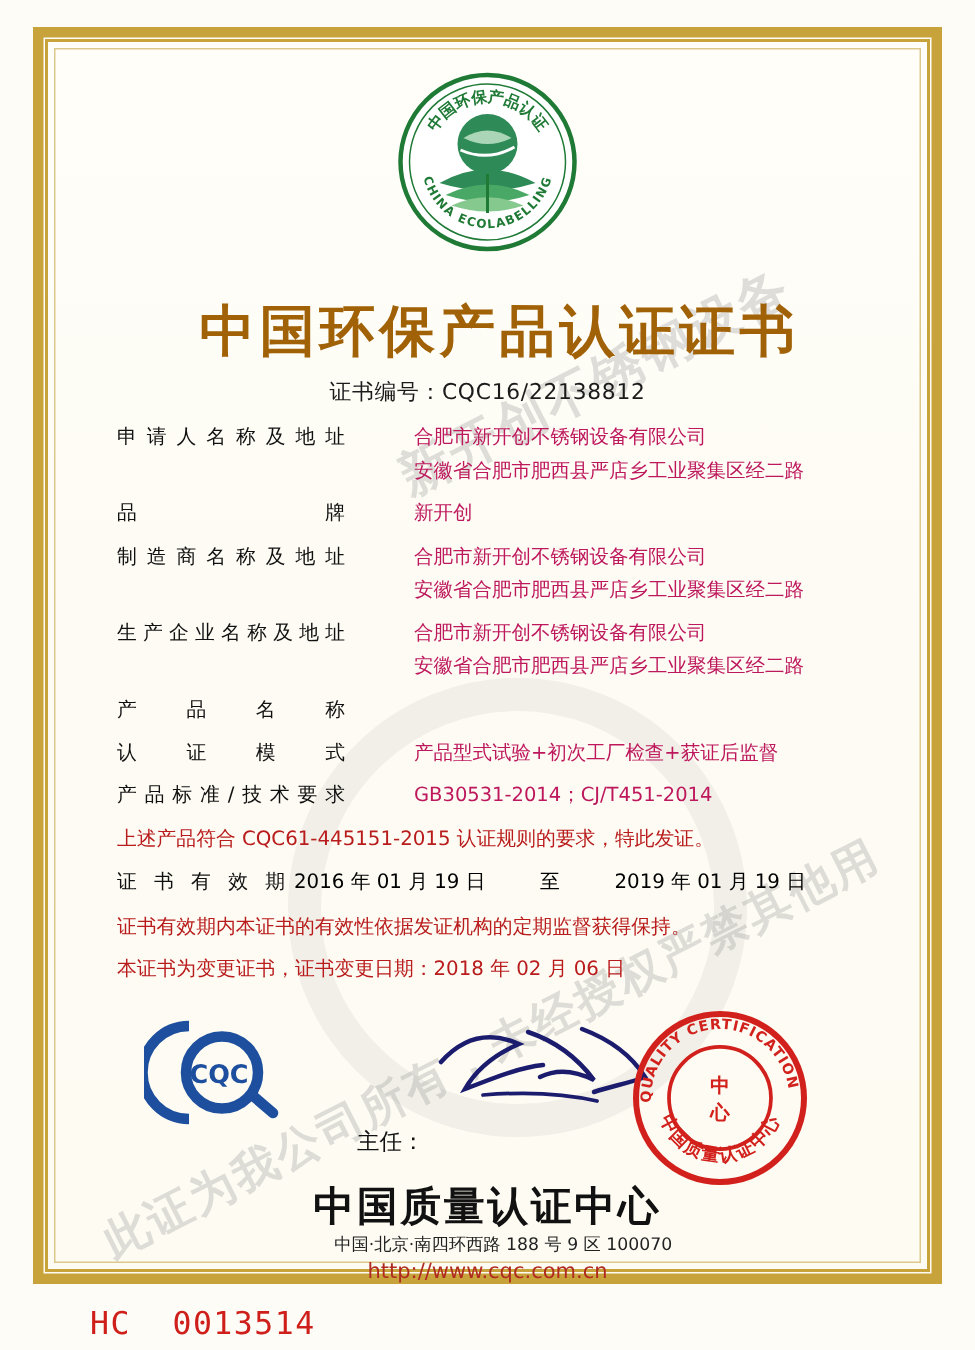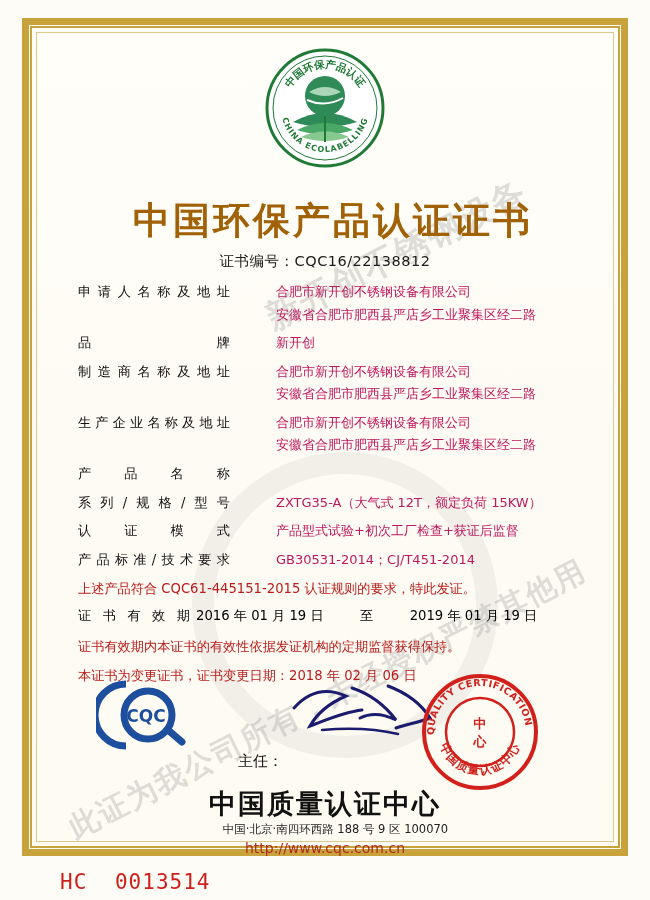--- a/index.html
+++ b/index.html
@@ -313,24 +313,20 @@
       <div class="val">
         <span>合肥市新开创不锈钢设备有限公司</span>
         <span class="sub">安徽省合肥市肥西县严店乡工业聚集区经二路</span>
       </div>
     </div>
 
     <div class="row">
       <div class="lbl">产 品 名 称</div>
     </div>
 
-    <div class="row">
-      <div class="lbl">系列/规格/型号</div>
-      <div class="val">ZXTG35-A（大气式 12T，额定负荷 15KW）</div>
-    </div>
 
     <div class="row">
       <div class="lbl">认 证 模 式</div>
       <div class="val">产品型式试验+初次工厂检查+获证后监督</div>
     </div>
 
     <div class="row">
       <div class="lbl">产品标准/技术要求</div>
       <div class="val">GB30531-2014；CJ/T451-2014</div>
     </div>

